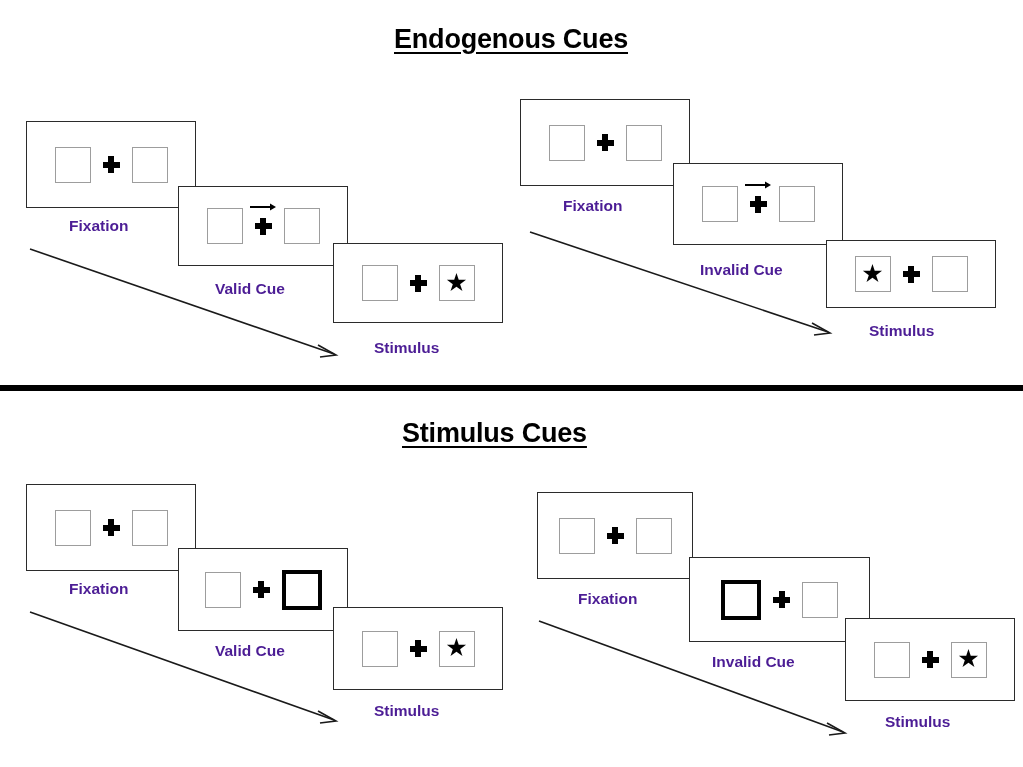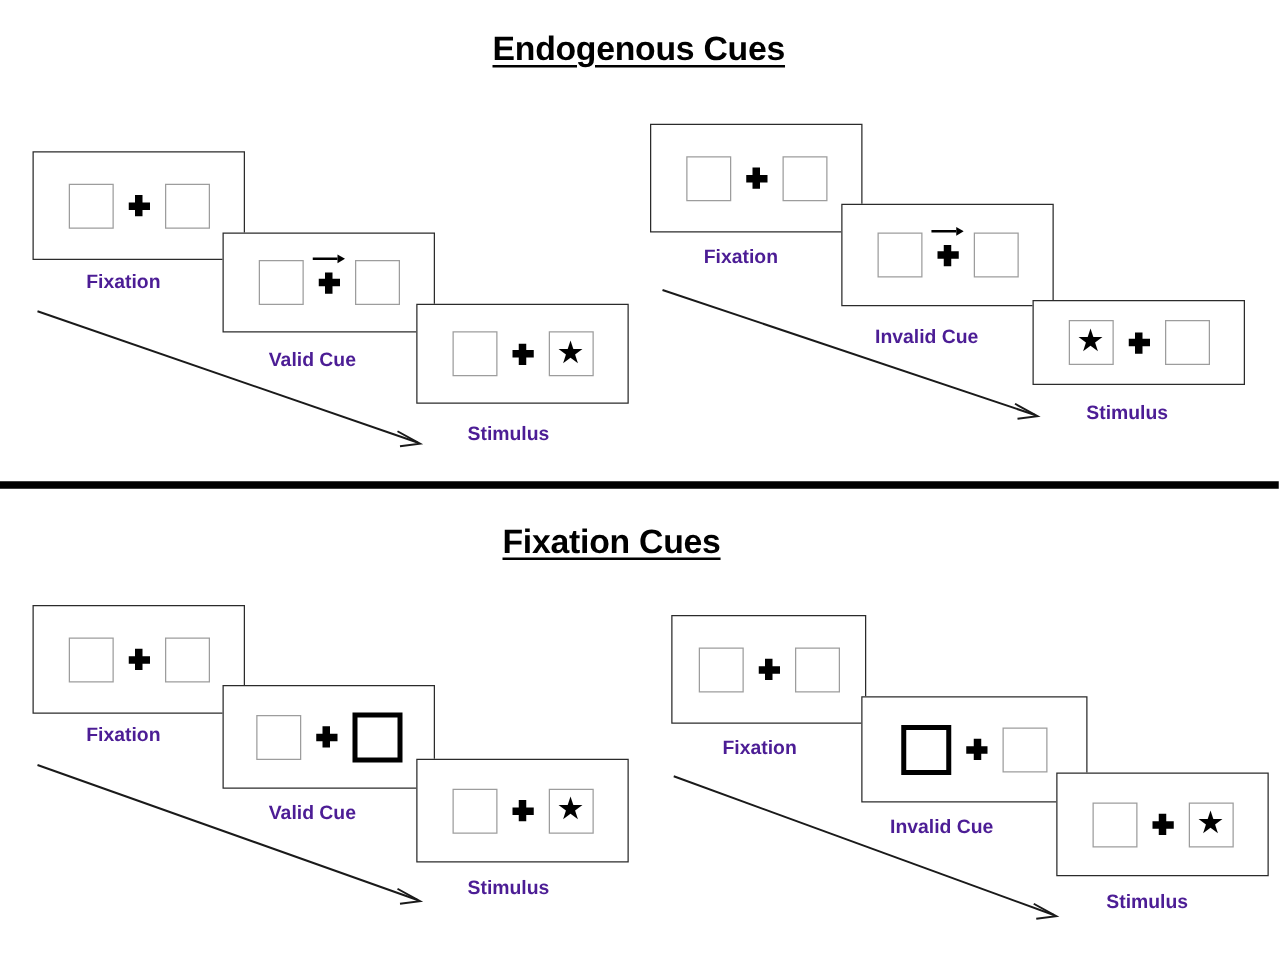--- a/index.html
+++ b/index.html
@@ -202,21 +202,21 @@
   </div>
   <div class="caption" style="left:869px;top:322px;">Stimulus</div>
 
   <svg class="time-arrow" style="left:528px;top:228px;width:320px;height:115px;" viewBox="0 0 320 115">
     <line x1="2" y1="4" x2="300" y2="104" stroke="#1a1a1a" stroke-width="1.6"></line>
     <polyline points="284,95 302,105 286,107" fill="none" stroke="#1a1a1a" stroke-width="1.6"></polyline>
   </svg>
 
   <div class="divider" style="top:385px;"></div>
 
-  <div class="section-title" style="left:402px;top:418px;">Fixation Cues</div>
+  <div class="section-title" style="left:402px;top:418px;">Stimulus Cues</div>
 
   <div class="panel" style="left:26px;top:484px;width:170px;height:87px;">
     <div class="panel-inner">
       <div class="box"></div>
       <div class="plus-wrap">
         <div class="plus"></div>
       </div>
       <div class="box"></div>
     </div>
   </div>

